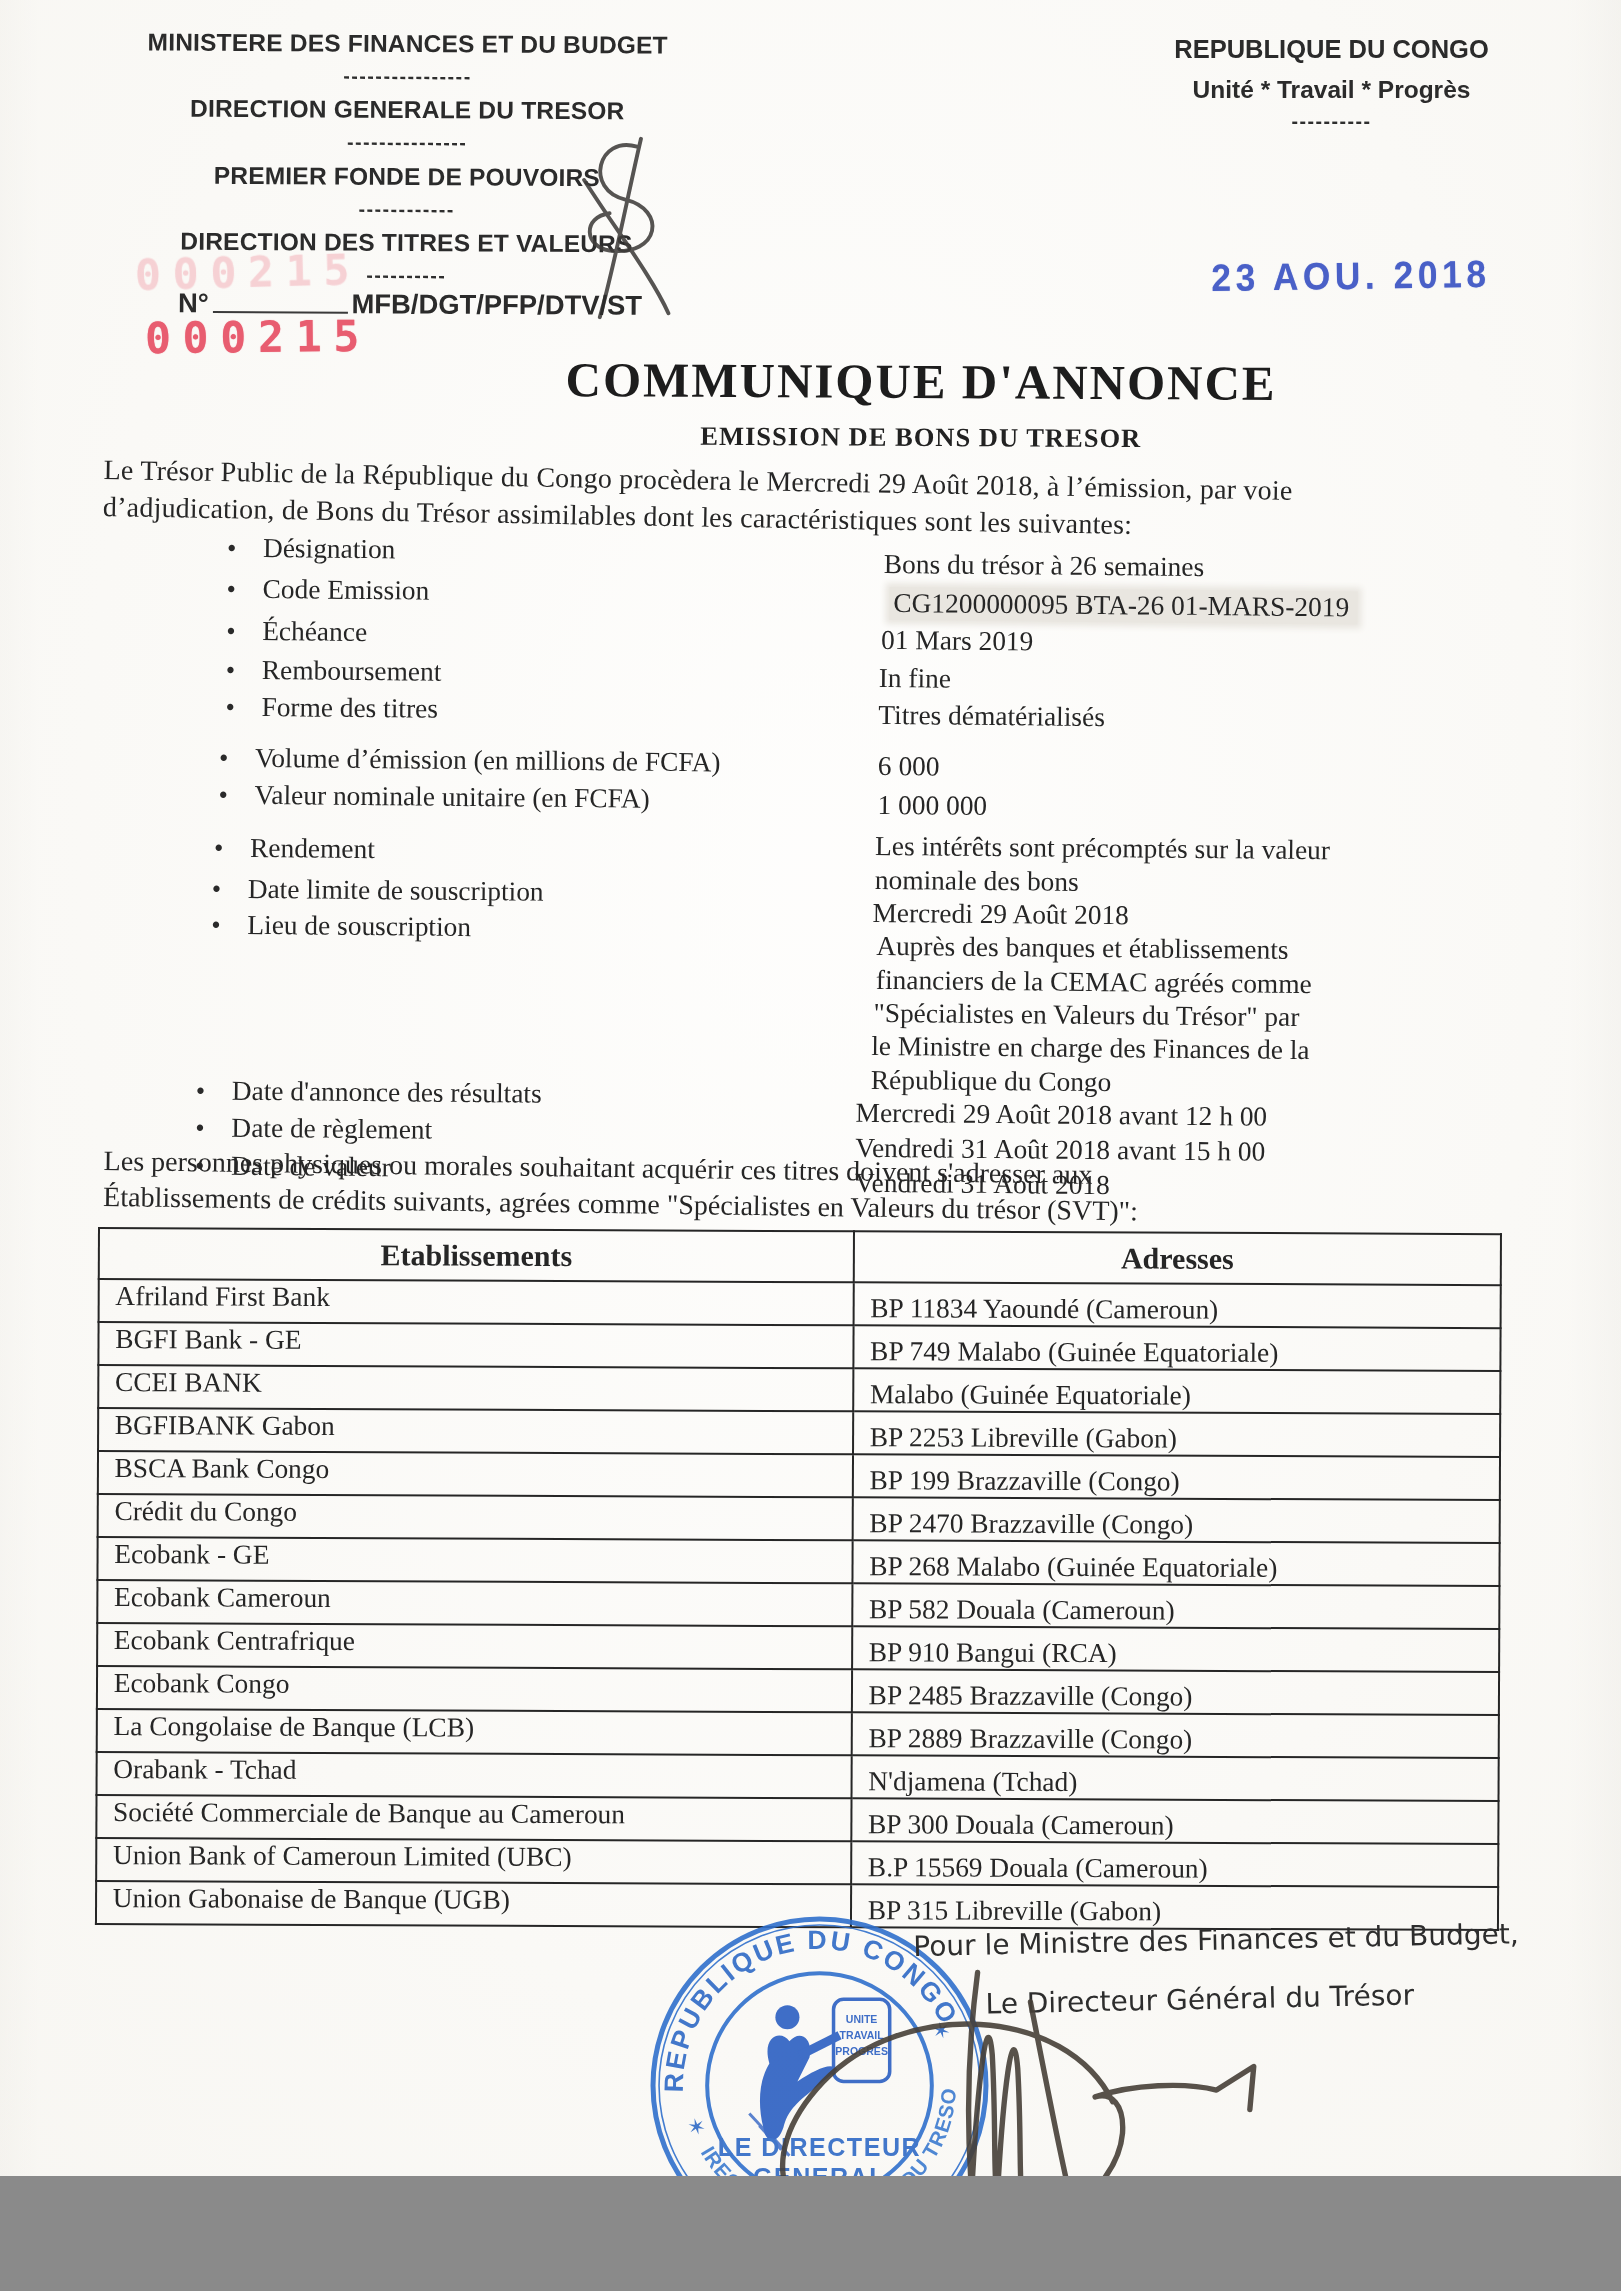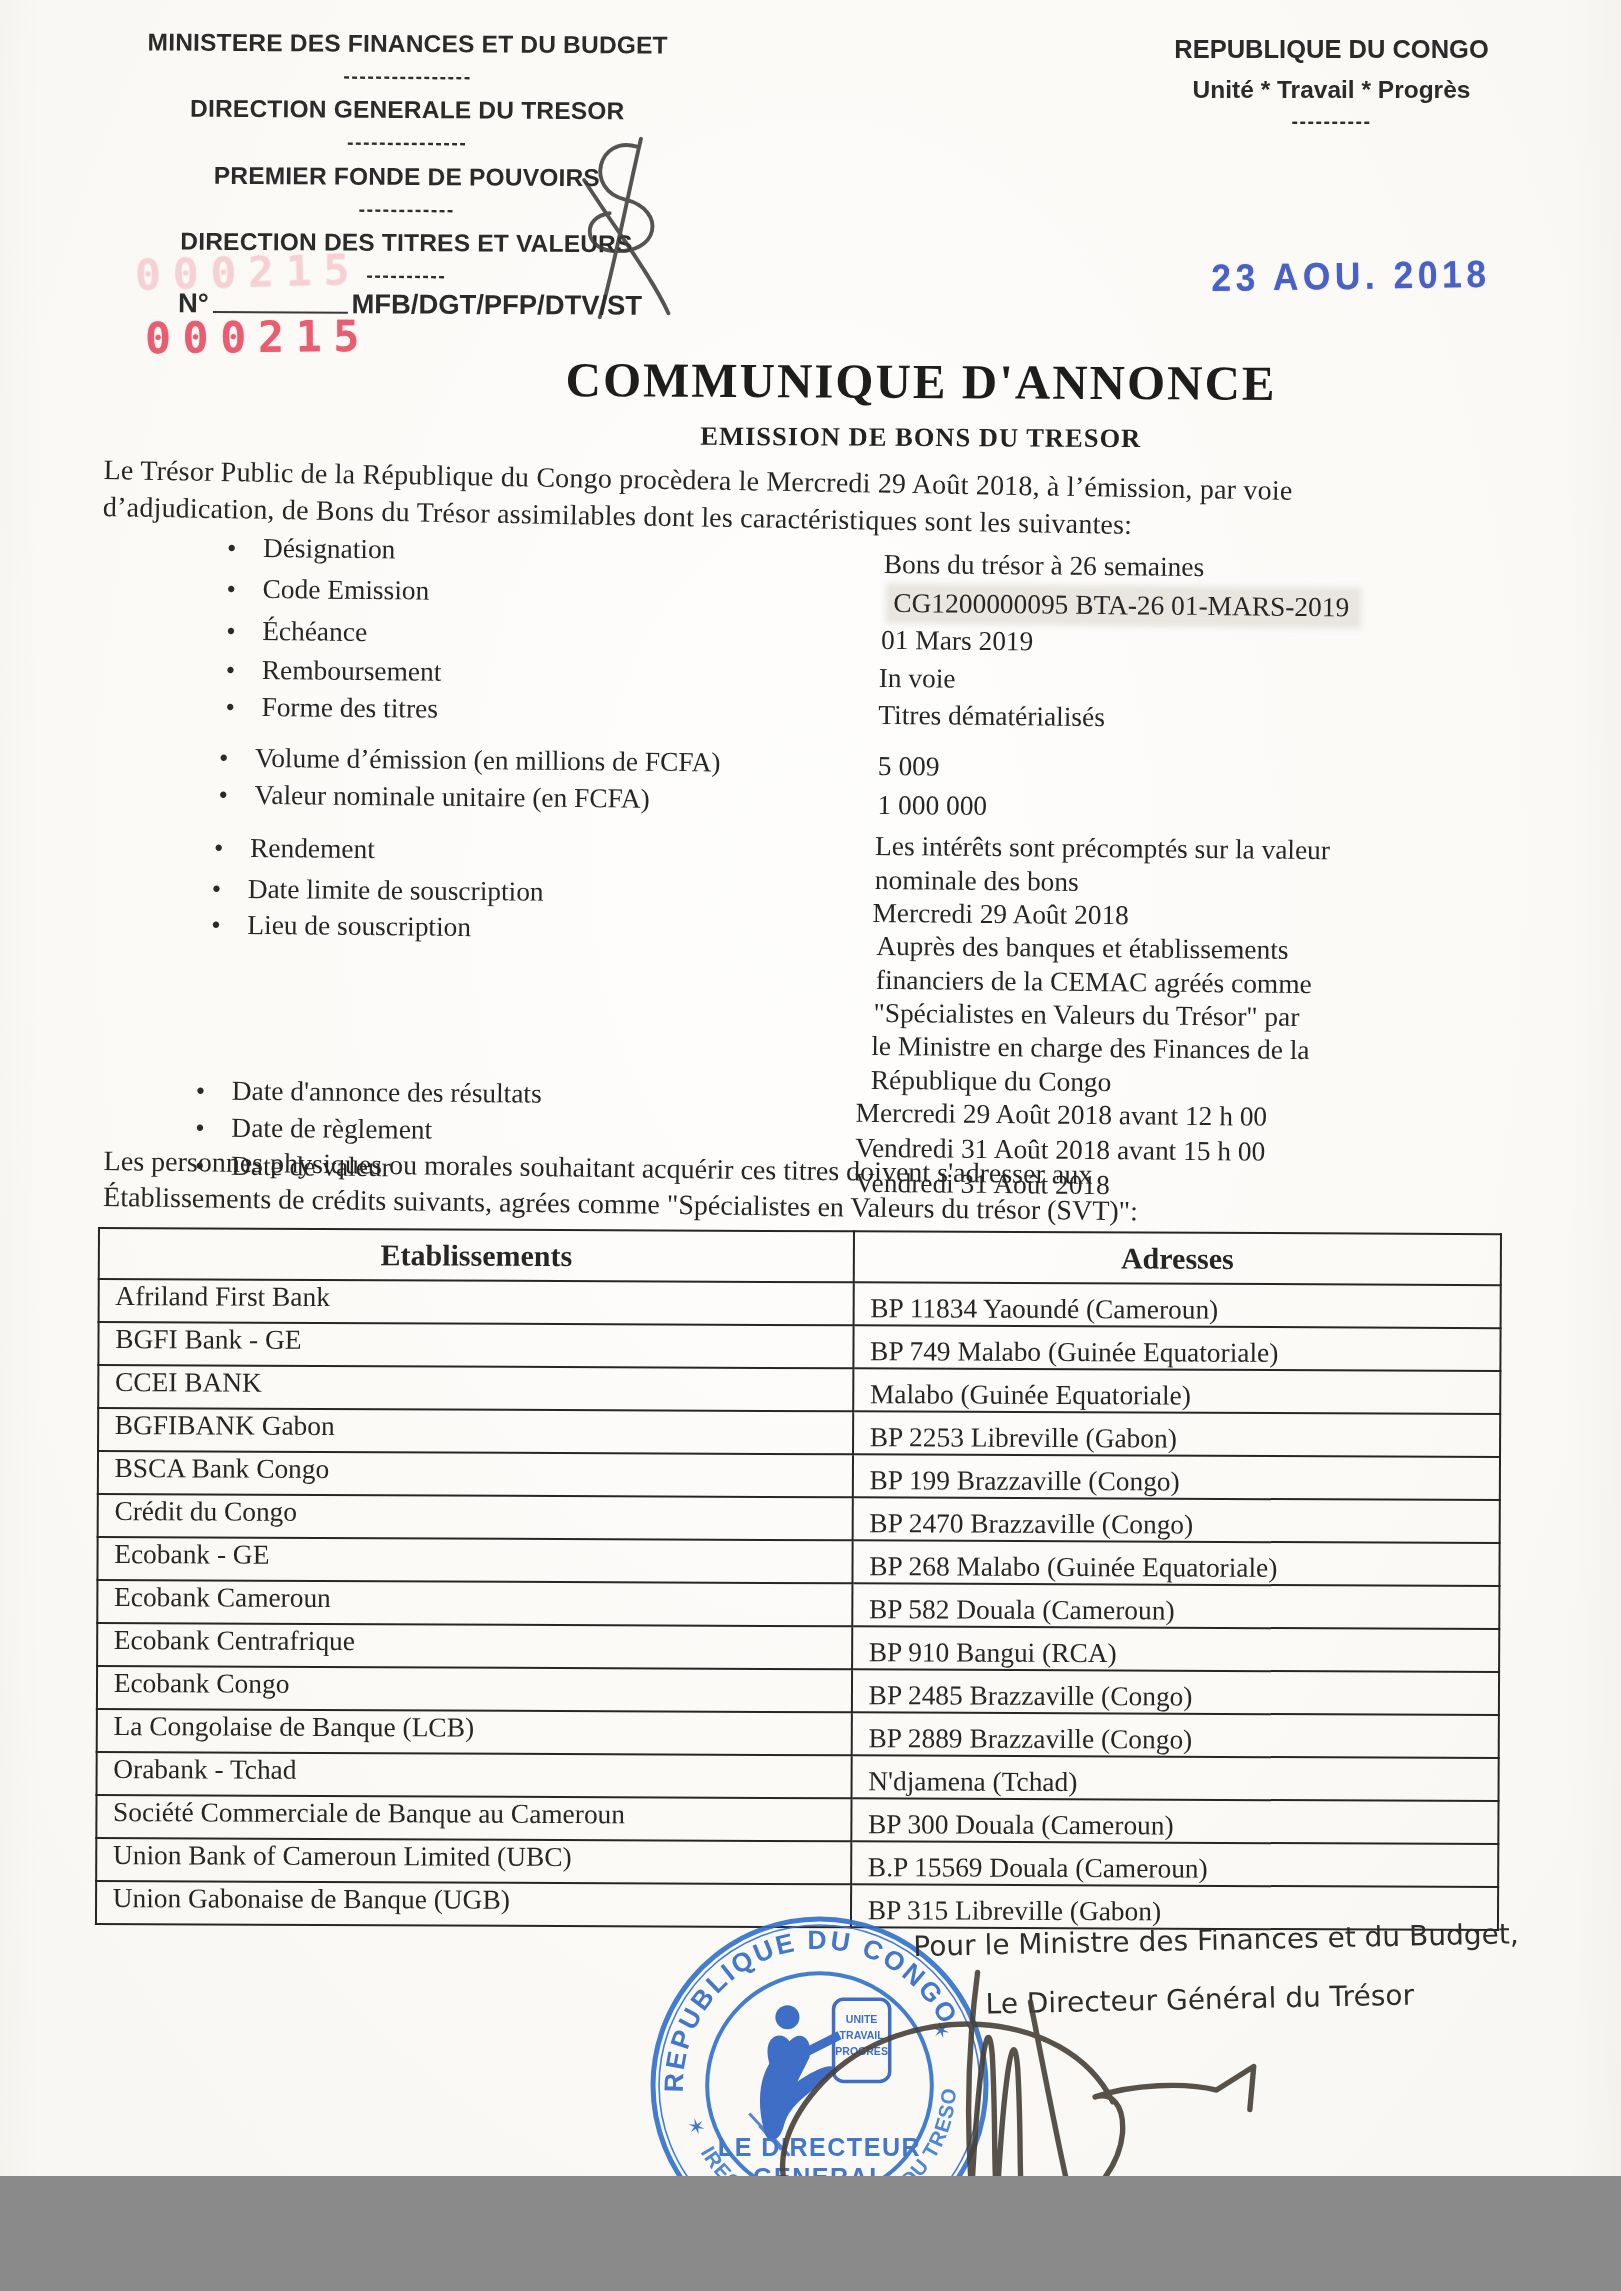--- a/index.html
+++ b/index.html
@@ -135,23 +135,23 @@
     <div class="char-label" style="left:253px;top:831px">Rendement</div>
     <div class="char-label" style="left:251px;top:872px">Date limite de souscription</div>
     <div class="char-label" style="left:251px;top:908px">Lieu de souscription</div>
     <div class="char-label" style="left:237px;top:1074px">Date d'annonce des résultats</div>
     <div class="char-label" style="left:237px;top:1111px">Date de règlement</div>
     <div class="char-label" style="left:237px;top:1149px">Date de valeur</div>
 
     <div class="char-value" style="left:884px;top:541px">Bons du trésor  à 26 semaines</div>
     <div class="char-value hl" style="left:890px;top:580px">CG1200000095 BTA-26 01-MARS-2019</div>
     <div class="char-value" style="left:882px;top:617px">01 Mars  2019</div>
-    <div class="char-value" style="left:880px;top:655px">In voie</div>
+    <div class="char-value" style="left:880px;top:655px">In fine</div>
     <div class="char-value" style="left:880px;top:692px">Titres dématérialisés</div>
-    <div class="char-value" style="left:880px;top:743px">5 009</div>
+    <div class="char-value" style="left:880px;top:743px">6 000</div>
     <div class="char-value" style="left:880px;top:782px">1 000 000</div>
     <div class="char-value" style="left:878px;top:823px">Les intérêts sont précomptés sur la valeur</div>
     <div class="char-value" style="left:878px;top:857px">nominale des bons</div>
     <div class="char-value" style="left:876px;top:890px">Mercredi 29 Août 2018</div>
     <div class="char-value" style="left:880px;top:923px">Auprès des banques et établissements</div>
     <div class="char-value" style="left:880px;top:957px">financiers de la CEMAC agréés comme</div>
     <div class="char-value" style="left:878px;top:990px">"Spécialistes en Valeurs du Trésor" par</div>
     <div class="char-value" style="left:876px;top:1023px">le Ministre en charge des Finances de la</div>
     <div class="char-value" style="left:876px;top:1057px">République du  Congo</div>
     <div class="char-value" style="left:861px;top:1090px">Mercredi 29 Août 2018 avant 12 h 00</div>

